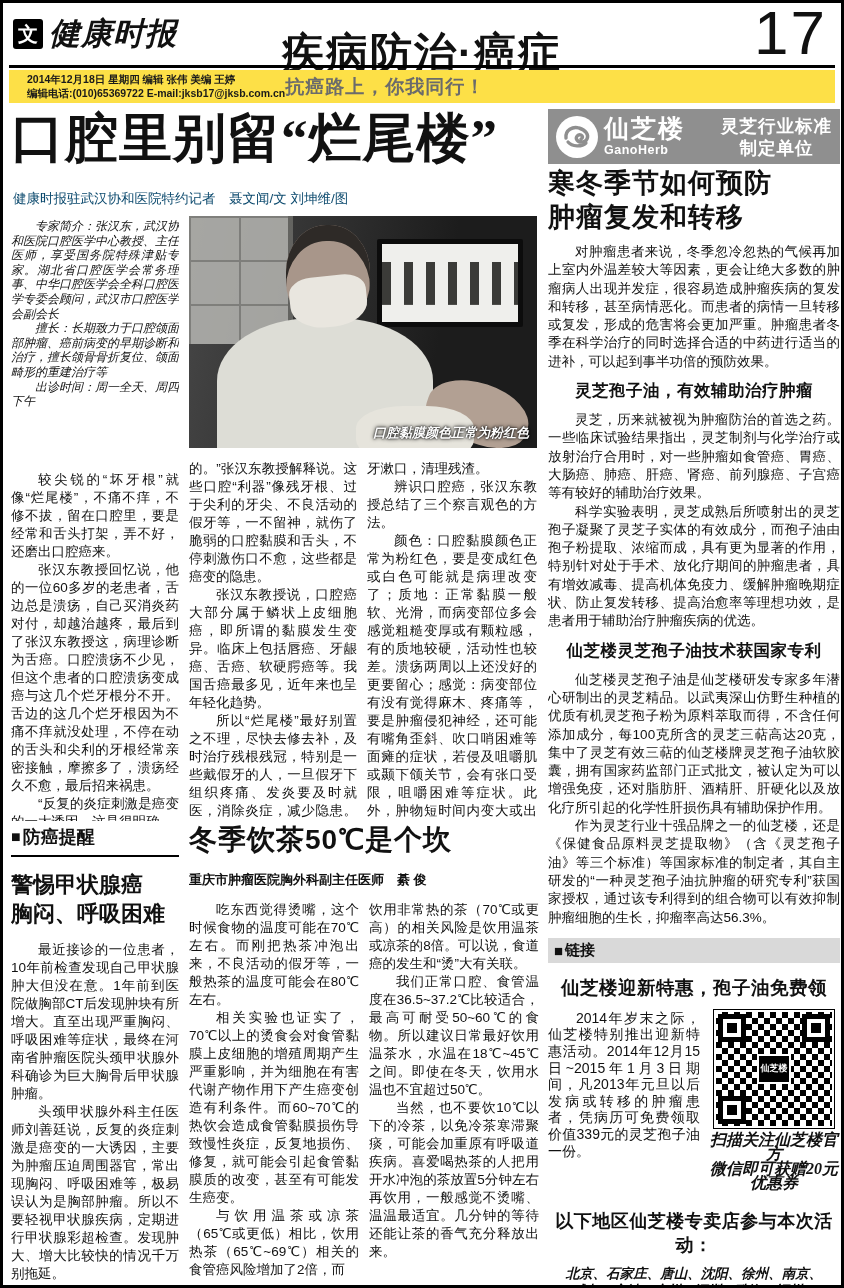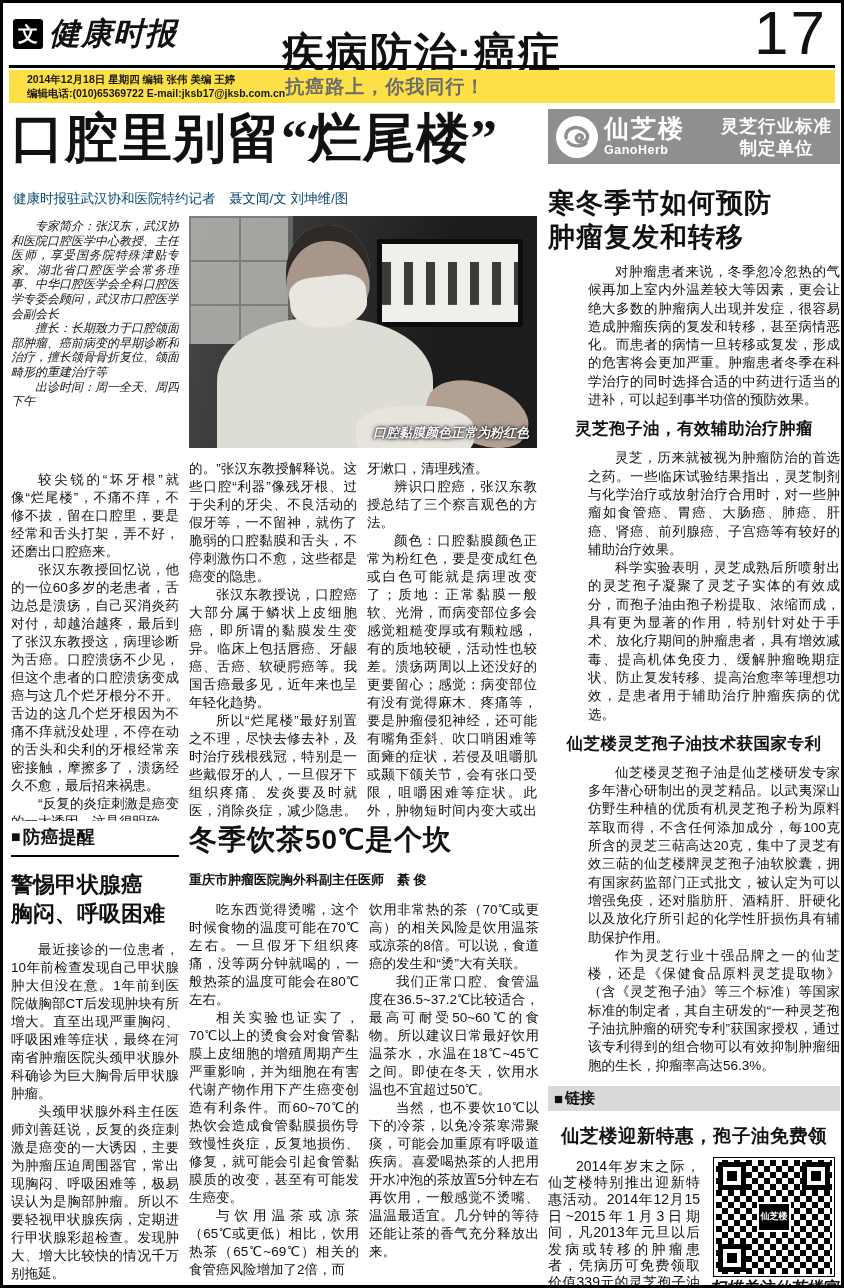--- a/index.html
+++ b/index.html
@@ -81,22 +81,22 @@
   .tea-cols > div { width:170px; }
 
   
   .right-col { position:absolute; left:545px; top:106px; width:292px; height:1176px; overflow:hidden; }
   .banner { height:55px; background:#8f8f8f; display:flex; align-items:center; padding:0 8px; color:#fff; }
   .logo-circle { width:42px; height:42px; border-radius:50%; background:#fff; display:flex; align-items:center; justify-content:center; flex:0 0 auto; }
   .brand-block { margin-left:6px; line-height:1; }
   .brand-cn { font-size:25px; font-weight:900; letter-spacing:2px; }
   .brand-latin { font-size:12.5px; font-weight:700; margin-top:3px; letter-spacing:.5px; }
   .banner-tag { margin-left:auto; text-align:center; font-weight:800; font-size:17.5px; line-height:22px; letter-spacing:1px; }
-  .ad-headline { margin-top:22px; font-size:27px; font-weight:900; line-height:34px; letter-spacing:1px; }
-  .ad-paras { margin-top:9px;margin-left:40px; }
+  .ad-headline { margin-top:2px; font-size:27px; font-weight:900; line-height:34px; letter-spacing:1px; }
+  .ad-paras { margin-top:9px; }
   .ad-p { font-size:13.5px; line-height:18.3px; }
   .ad-subhead { margin-top:9px; font-size:16.5px; font-weight:800; text-align:center; letter-spacing:.5px; }
   .link-bar { margin-top:11px; background:#d9d9d9; padding:3px 6px; font-size:15px; font-weight:800; display:flex; align-items:center; gap:2px; }
   .link-headline { margin-top:12px; font-size:18.5px; font-weight:800; text-align:center; letter-spacing:.5px; }
   .link-row { margin-top:10px; display:flex; gap:8px; }
   .link-text { width:152px; font-size:14px; line-height:16.6px; }
   .qr-wrap { width:132px; text-align:center; }
   .qr { position:relative; width:120px; height:118px; margin:0 auto; background:
         repeating-conic-gradient(#000 0 25%, #fff 0 50%);
         background-size:12px 12px; border:2px solid #fff; outline:1px solid #000; }
@@ -183,21 +183,21 @@
       <p class="p body-p">头颈甲状腺外科主任医师刘善廷说，反复的炎症刺激是癌变的一大诱因，主要为肿瘤压迫周围器官，常出现胸闷、呼吸困难等，极易误认为是胸部肿瘤。所以不要轻视甲状腺疾病，定期进行甲状腺彩超检查。发现肿大、增大比较快的情况千万别拖延。</p>
 
     </div>
   </div>
 
   <div class="tea">
     <div class="tea-headline">冬季饮茶50℃是个坎</div>
     <div class="tea-byline">重庆市肿瘤医院胸外科副主任医师　綦 俊</div>
     <div class="tea-cols">
       <div>
-        <p class="p body-p">吃东西觉得烫嘴，这个时候食物的温度可能在70℃左右。一旦假牙下组织疼痛，没等两分钟就喝的，一般热茶的温度可能会在80℃左右。</p>
+        <p class="p body-p">吃东西觉得烫嘴，这个时候食物的温度可能在70℃左右。而刚把热茶冲泡出来，不良活动的假牙等，一般热茶的温度可能会在80℃左右。</p>
         <p class="p body-p">相关实验也证实了，70℃以上的烫食会对食管黏膜上皮细胞的增殖周期产生严重影响，并为细胞在有害代谢产物作用下产生癌变创造有利条件。而60~70℃的热饮会造成食管黏膜损伤导致慢性炎症，反复地损伤、修复，就可能会引起食管黏膜质的改变，甚至有可能发生癌变。</p>
         <p class="p body-p">与饮用温茶或凉茶（65℃或更低）相比，饮用热茶（65℃~69℃）相关的食管癌风险增加了2倍，而</p>
       </div>
       <div>
         <p class="p body-p" style="text-indent:0">饮用非常热的茶（70℃或更高）的相关风险是饮用温茶或凉茶的8倍。可以说，食道癌的发生和“烫”大有关联。</p>
         <p class="p body-p">我们正常口腔、食管温度在36.5~37.2℃比较适合，最高可耐受50~60℃的食物。所以建议日常最好饮用温茶水，水温在18℃~45℃之间。即使在冬天，饮用水温也不宜超过50℃。</p>
         <p class="p body-p">当然，也不要饮10℃以下的冷茶，以免冷茶寒滞聚痰，可能会加重原有呼吸道疾病。喜爱喝热茶的人把用开水冲泡的茶放置5分钟左右再饮用，一般感觉不烫嘴、温温最适宜。几分钟的等待还能让茶的香气充分释放出来。</p>
       </div>
     </div>
   </div>

